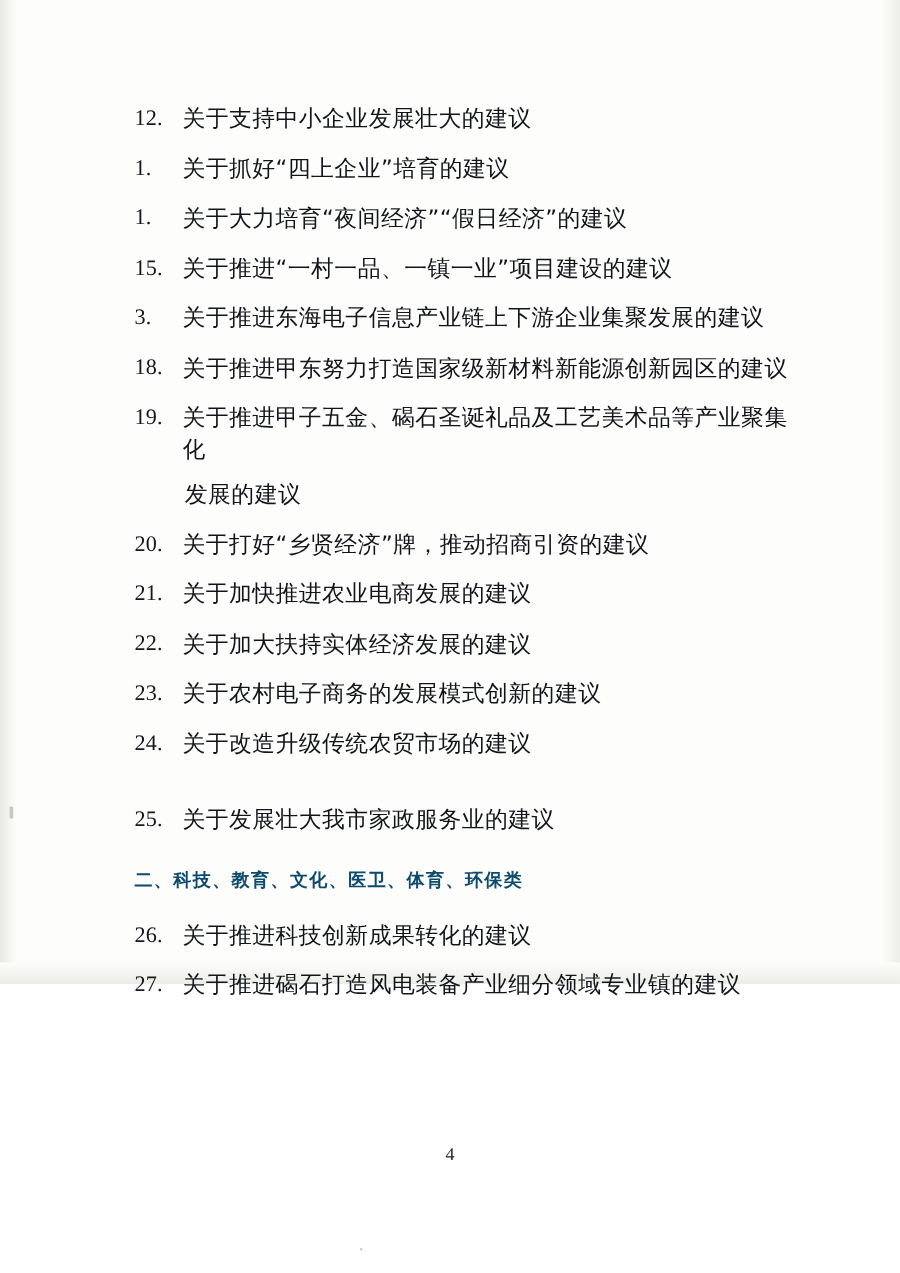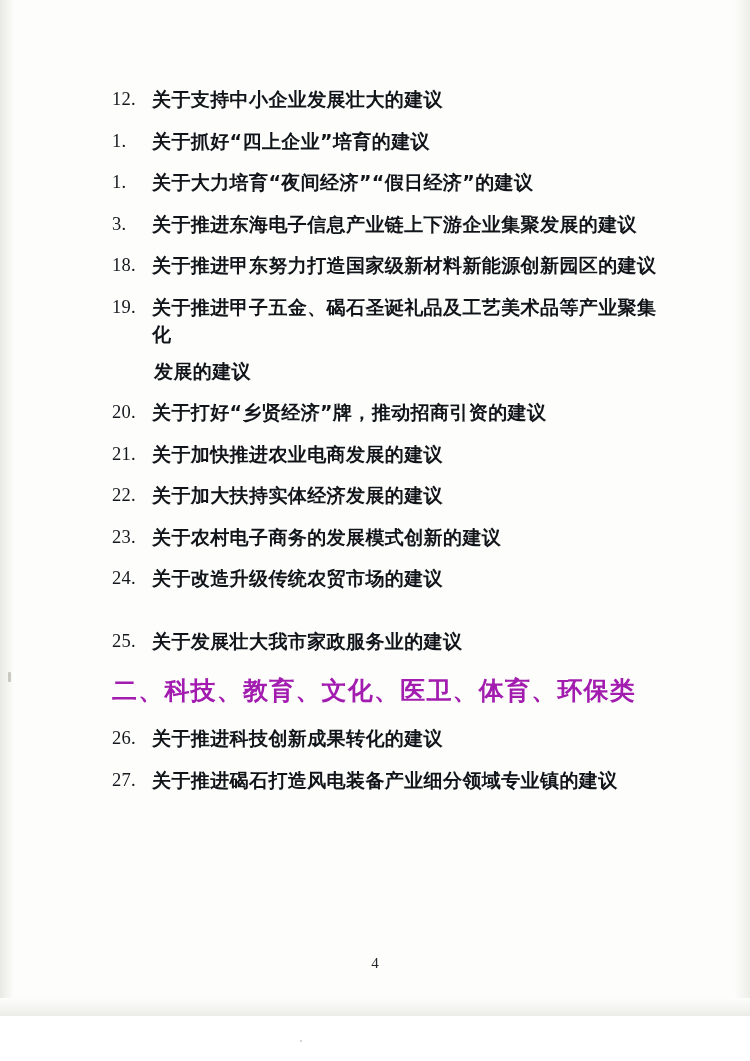--- a/index.html
+++ b/index.html
@@ -12,21 +12,21 @@
     background: #ffffff;
     font-family: "Liberation Serif", "DejaVu Serif", serif;
     overflow: hidden;
     position: relative;
   }
   .page {
     position: absolute;
     left: 0;
     top: 0;
     width: 750px;
-    height: 1016px;
+    height: 820px;
     background: #fdfdfb;
     box-sizing: border-box;
   }
   
   .scan-edge-left {
     position: absolute;
     left: 0; top: 0;
     width: 14px; height: 100%;
     background: linear-gradient(to right, #e9e9e4, #fdfdfb);
     pointer-events: none;
@@ -71,39 +71,39 @@
     letter-spacing: 0.2px;
     text-align: left;
     font-family: "Liberation Serif", "DejaVu Serif", serif;
   }
   .item-text {
     flex: 1 1 auto;
     font-size: 19px;
     line-height: 27px;
     letter-spacing: 0.4px;
     font-family: "DejaVu Sans", "Liberation Sans", sans-serif;
-    font-weight: 700;
+    font-weight: 400;
     color: #11151a;
   }
   .item-text.wrap {
     text-indent: 0;
   }
   .item-text .cont {
     display: block;
     margin-top: 10px;
     padding-left: 2px;
   }
   .section-heading {
     margin-top: 22px;
     margin-bottom: 20px;
-    font-size: 25px;
+    font-size: 15px;
     line-height: 28px;
     letter-spacing: 1.2px;
     font-weight: 700;
-    color: #a21caf;
+    color: #0c4a6e;
     font-family: "DejaVu Sans", "Liberation Sans", sans-serif;
   }
   .page-number {
     position: absolute;
     left: 0;
     right: 0;
     top: 955px;
     text-align: center;
     font-size: 15px;
     color: #22262c;
@@ -131,20 +131,24 @@
     <div class="list-item">
       <div class="item-num">1.</div>
       <div class="item-text">关于抓好“四上企业”培育的建议</div>
     </div>
 
     <div class="list-item">
       <div class="item-num">1.</div>
       <div class="item-text">关于大力培育“夜间经济”“假日经济”的建议</div>
     </div>
 
+    <div class="list-item">
+      <div class="item-num">15.</div>
+      <div class="item-text">关于推进“一村一品、一镇一业”项目建设的建议</div>
+    </div>
 
     <div class="list-item">
       <div class="item-num">3.</div>
       <div class="item-text">关于推进东海电子信息产业链上下游企业集聚发展的建议</div>
     </div>
 
 
     <div class="list-item">
       <div class="item-num">18.</div>
       <div class="item-text">关于推进甲东努力打造国家级新材料新能源创新园区的建议</div>

